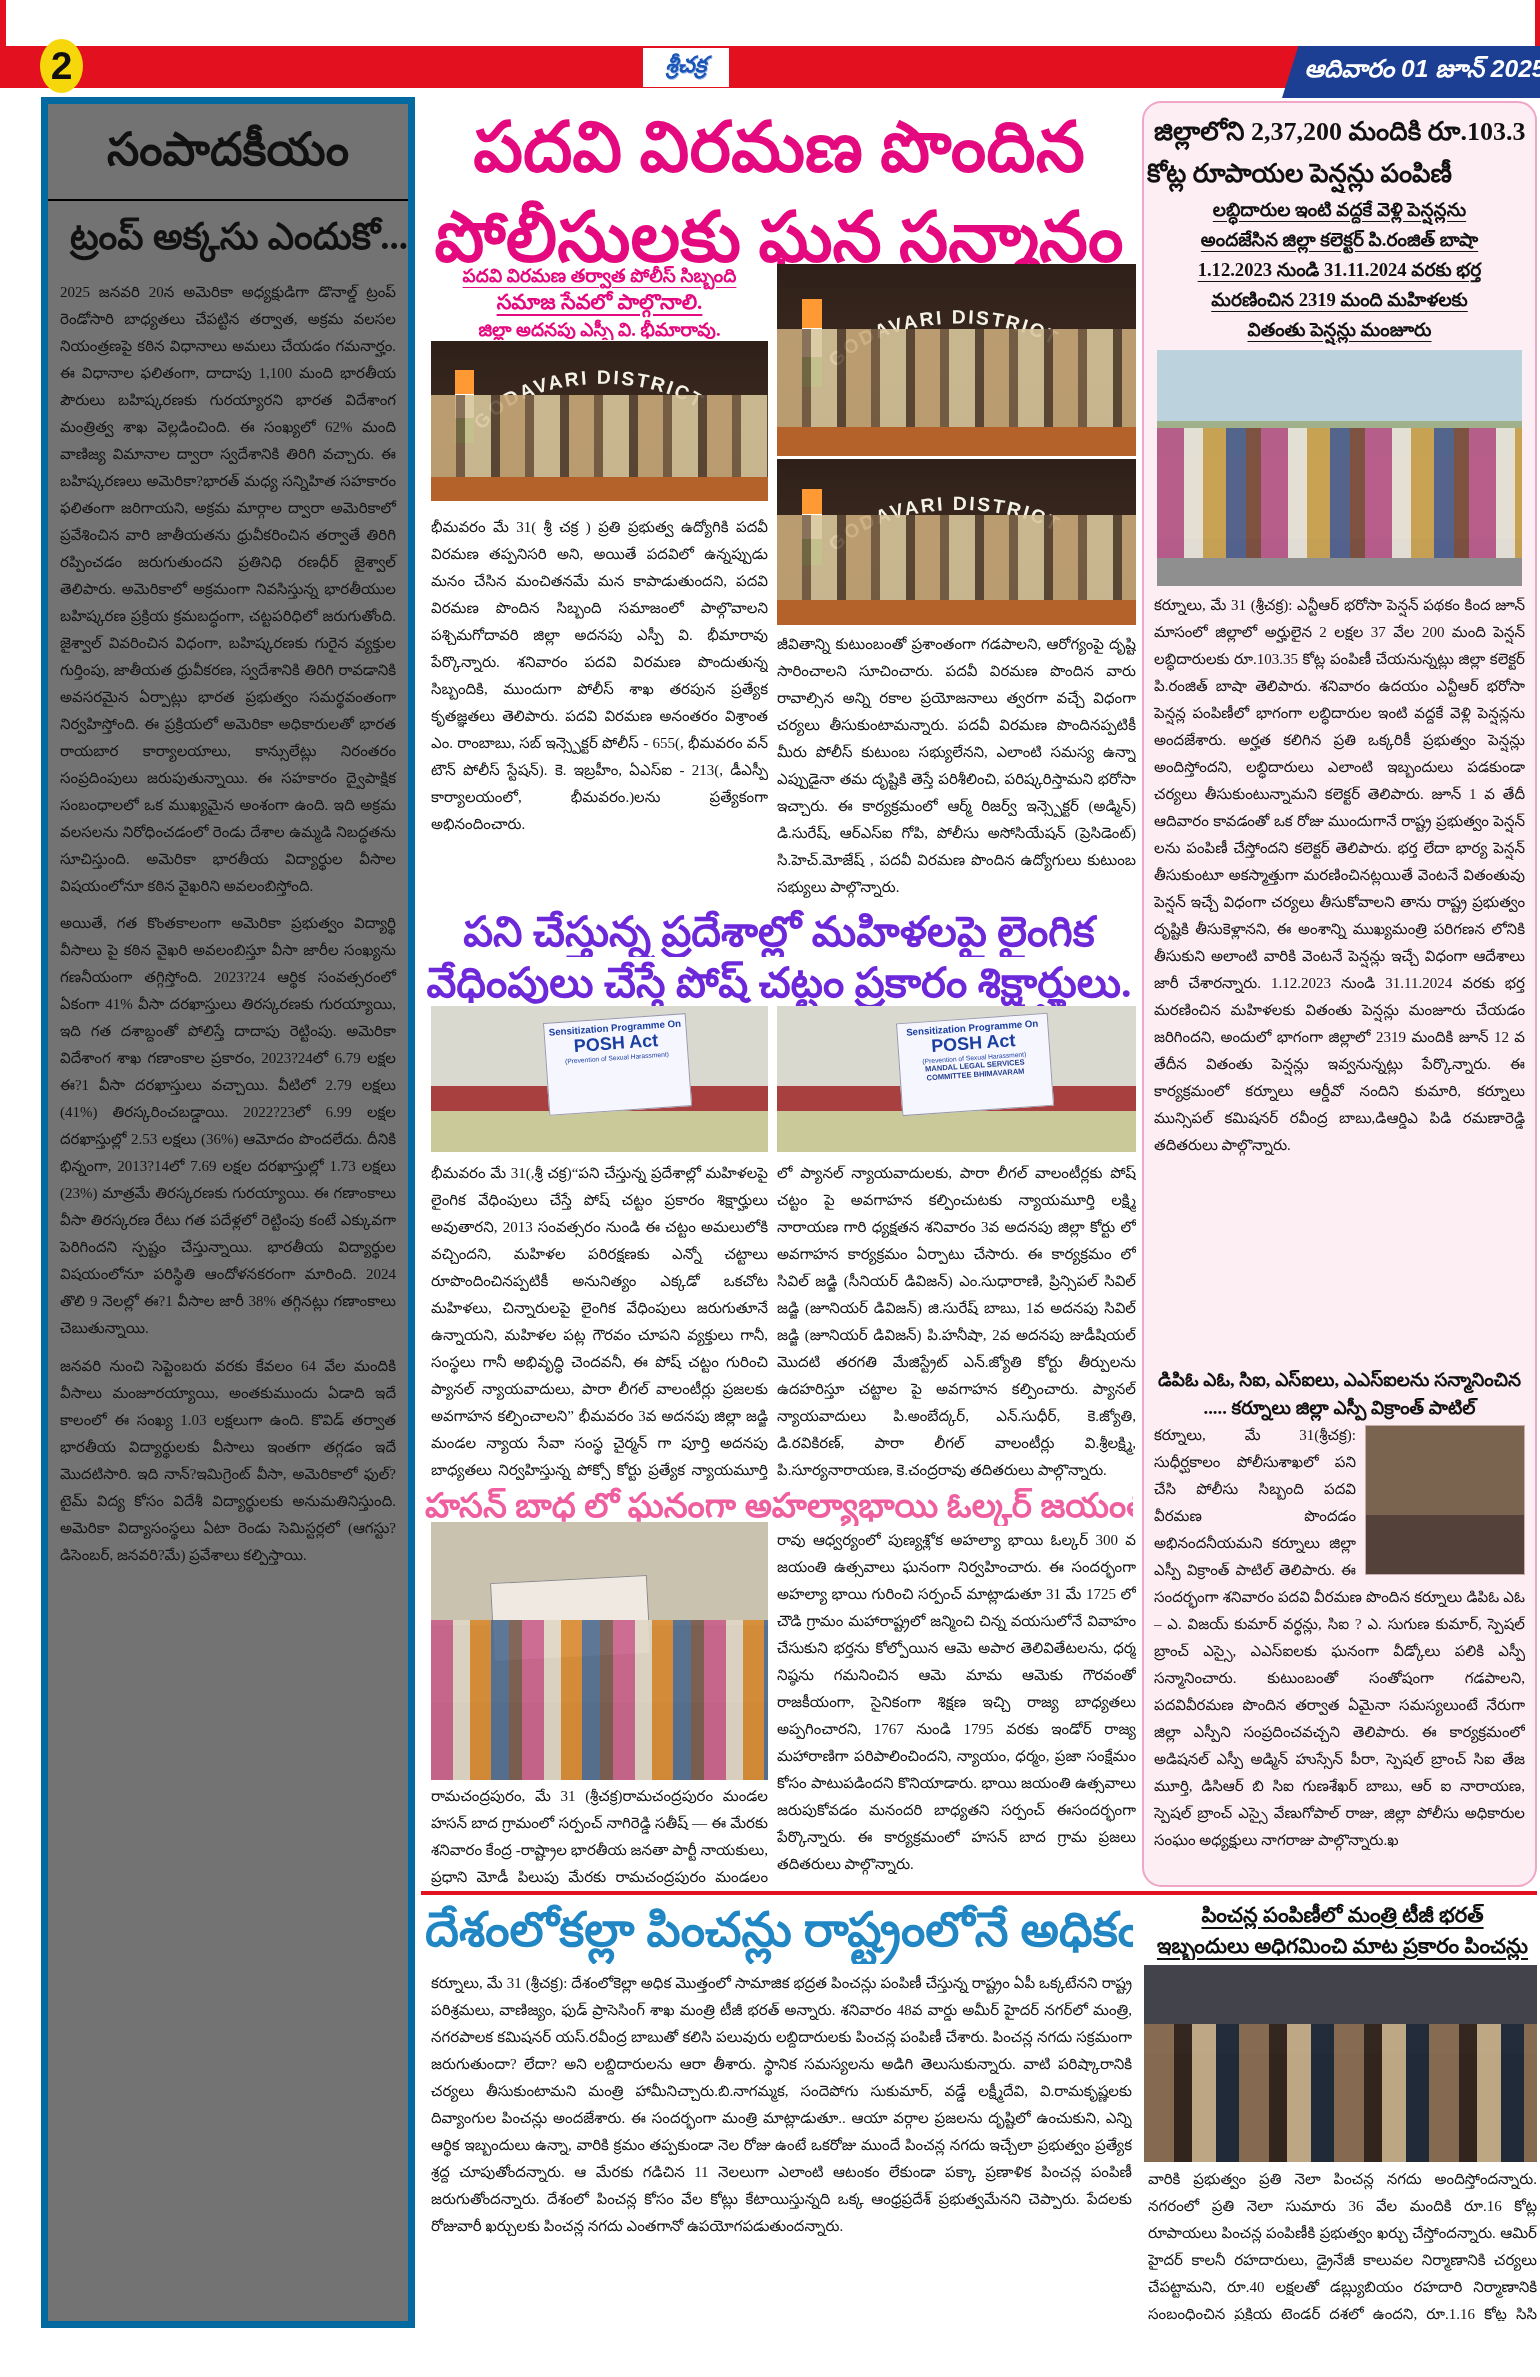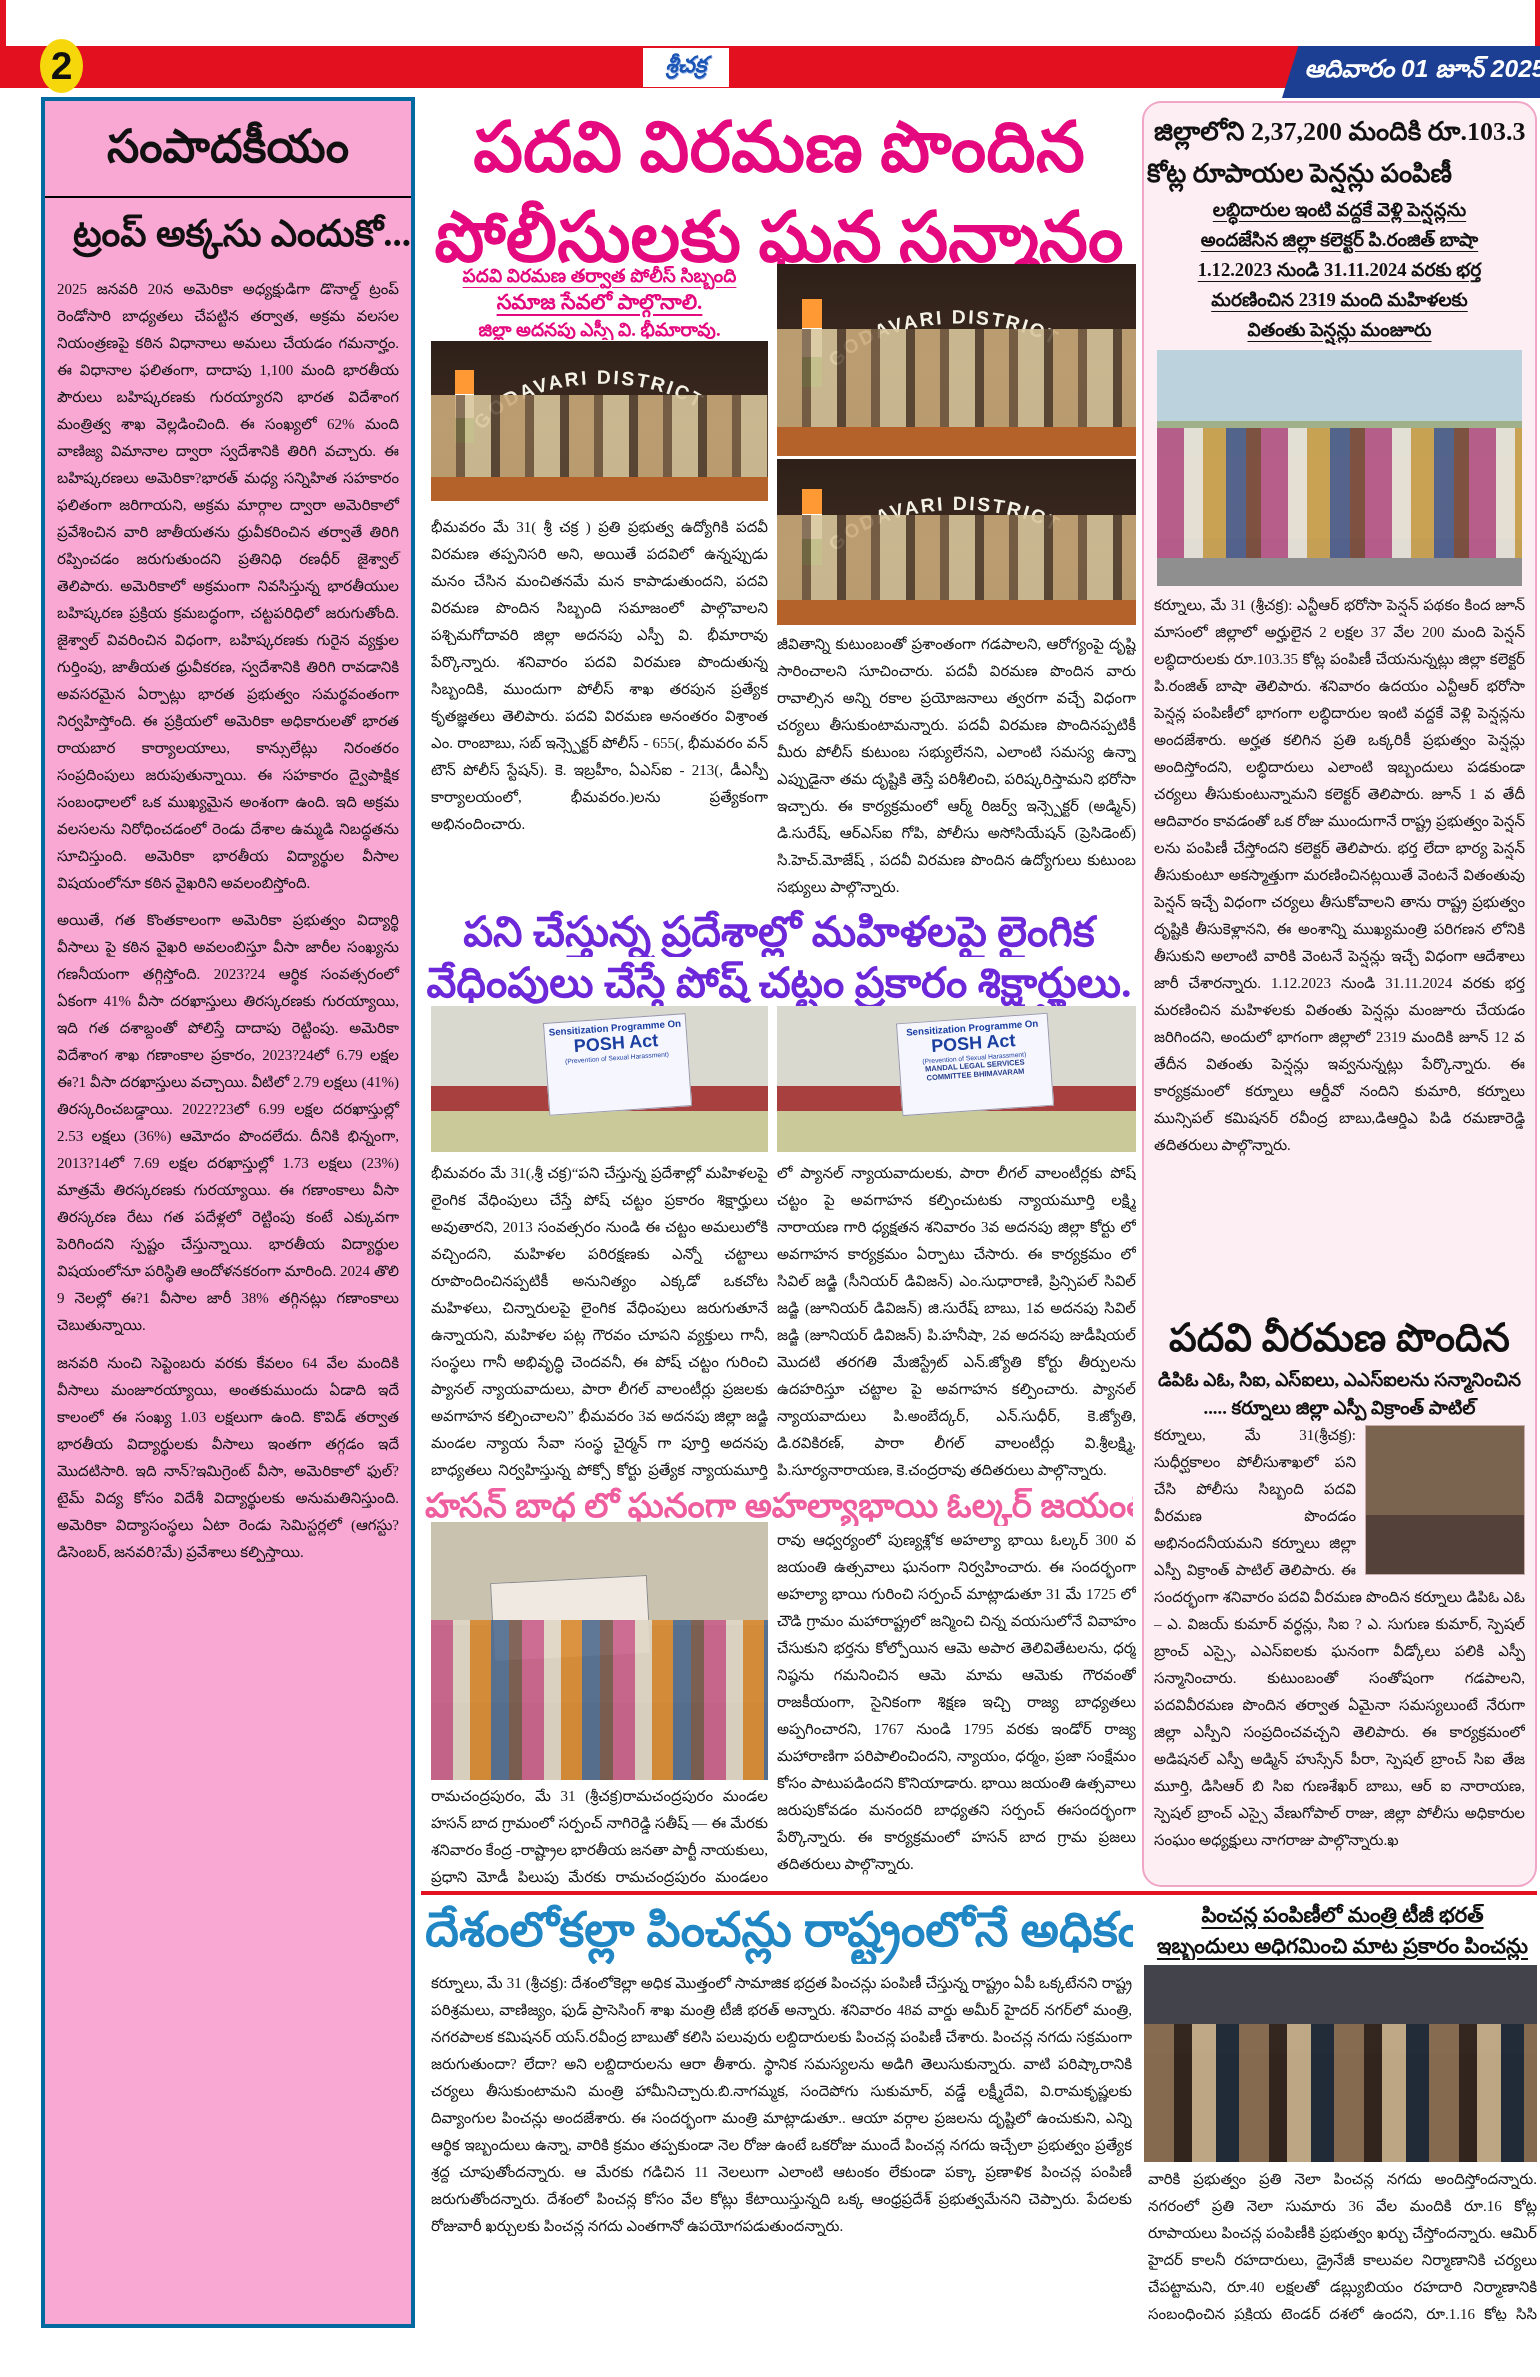--- a/index.html
+++ b/index.html
@@ -13,21 +13,21 @@
   .pgnum{background:#f6d70c;border-radius:50%;display:flex;align-items:center;justify-content:center;
          font-family:"Liberation Sans",sans-serif;font-weight:bold;font-size:39px;color:#111;z-index:5;}
   .logo{background:#ffffff;display:flex;align-items:center;justify-content:center;z-index:4;
         font-family:"Liberation Sans",sans-serif;}
   .logo span{color:#1b55b5;font-weight:bold;font-style:italic;font-size:22.4px;text-shadow:0.7px 0.7px 0 #9db9e8;}
   .datebox{background:#1c3f94;clip-path:polygon(16.4px 0,100% 0,100% 100%,0 100%);
            display:flex;align-items:center;justify-content:center;z-index:4;}
   .datebox span{color:#fff;font-family:"Liberation Sans",sans-serif;font-weight:bold;font-style:italic;font-size:24.6px;}
 
   
-  .ed{border:4px solid #0369a1;background:#f9a8d4;}
+  .ed{border:7px solid #0369a1;background:#737373;}
   .ed-title{border-bottom:2.2px solid #000;text-align:center;font-weight:bold;font-size:46px;
             line-height:92px;height:95px;overflow:hidden;}
   .ed-head{text-align:right;font-weight:bold;font-size:37px;line-height:55px;height:66px;margin-top:7.5px;overflow:hidden;}
   .body-txt{font-size:15px;line-height:1.8;text-align:justify;}
   .ed-body{padding:4.5px 12px 0 12px;height:2013px;}
   .ed-body p{margin:0 0 10.4px 0;}
 
   
   .hl{font-weight:bold;text-align:center;white-space:nowrap;}
   .hl-pink{color:#e5097f;}
@@ -190,21 +190,20 @@
     <div class="sub-ink dsub">అందజేసిన జిల్లా కలెక్టర్ పి.రంజిత్ బాషా</div>
     <div class="sub-ink dsub">1.12.2023 నుండి 31.11.2024   వరకు భర్త</div>
     <div class="sub-ink dsub">మరణించిన  2319 మంది మహిళలకు</div>
     <div class="sub-ink dsub">వితంతు పెన్షన్లు మంజూరు</div>
   </div>
   <div class="ph ph-out" style="left:1157px;top:350px;width:365px;height:236px;">
     <div class="crowd2"></div>
   </div>
   <div class="abs body-txt" style="left:1154px;top:592px;width:371px;height:717px;">కర్నూలు, మే 31 (శ్రీచక్ర): ఎన్టీఆర్ భరోసా పెన్షన్ పథకం కింద జూన్ మాసంలో జిల్లాలో అర్హులైన 2 లక్షల 37 వేల 200 మంది పెన్షన్ లబ్ధిదారులకు రూ.103.35 కోట్ల పంపిణీ చేయనున్నట్లు జిల్లా కలెక్టర్ పి.రంజిత్ బాషా తెలిపారు. శనివారం ఉదయం ఎన్టీఆర్ భరోసా పెన్షన్ల పంపిణీలో భాగంగా లబ్ధిదారుల ఇంటి వద్దకే వెళ్లి పెన్షన్లను అందజేశారు. అర్హత కలిగిన ప్రతి ఒక్కరికీ ప్రభుత్వం పెన్షన్లు అందిస్తోందని, లబ్ధిదారులు ఎలాంటి ఇబ్బందులు పడకుండా చర్యలు తీసుకుంటున్నామని కలెక్టర్ తెలిపారు. జూన్ 1 వ తేదీ ఆదివారం కావడంతో ఒక రోజు ముందుగానే రాష్ట్ర ప్రభుత్వం పెన్షన్ లను పంపిణీ చేస్తోందని కలెక్టర్ తెలిపారు. భర్త లేదా భార్య పెన్షన్ తీసుకుంటూ అకస్మాత్తుగా మరణించినట్లయితే వెంటనే వితంతువు పెన్షన్ ఇచ్చే విధంగా చర్యలు తీసుకోవాలని తాను రాష్ట్ర ప్రభుత్వం దృష్టికి తీసుకెళ్లానని, ఈ అంశాన్ని ముఖ్యమంత్రి పరిగణన లోనికి తీసుకుని అలాంటి వారికి వెంటనే పెన్షన్లు ఇచ్చే విధంగా ఆదేశాలు జారీ చేశారన్నారు. 1.12.2023 నుండి 31.11.2024 వరకు భర్త మరణించిన మహిళలకు వితంతు పెన్షన్లు మంజూరు చేయడం జరిగిందని, అందులో భాగంగా జిల్లాలో 2319 మందికి జూన్ 12 వ తేదీన వితంతు పెన్షన్లు ఇవ్వనున్నట్లు పేర్కొన్నారు. ఈ కార్యక్రమంలో కర్నూలు ఆర్డీవో నందిని కుమారి, కర్నూలు మున్సిపల్ కమిషనర్ రవీంద్ర బాబు,డిఆర్డిఎ పిడి రమణారెడ్డి తదితరులు పాల్గొన్నారు.</div>
 
-  <div class="abs rb-head" style="left:1148px;top:1317px;width:383px;">పదవి వీరమణ పొందిన</div>
   <div class="abs small-bold" style="left:1148px;top:1366px;width:383px;">డిపిఓ ఎఓ, సిఐ, ఎస్ఐలు, ఎఎస్ఐలను  సన్మానించిన</div>
   <div class="abs small-bold" style="left:1148px;top:1394px;width:383px;">..... కర్నూలు జిల్లా ఎస్పీ విక్రాంత్  పాటిల్</div>
   <div class="abs body-txt" style="left:1154px;top:1422px;width:371px;height:459px;">
     <div class="inset"></div>
     <span>కర్నూలు, మే 31(శ్రీచక్ర): సుధీర్ఘకాలం పోలీసుశాఖలో పని చేసి పోలీసు సిబ్బంది పదవి వీరమణ పొందడం అభినందనీయమని కర్నూలు జిల్లా ఎస్పీ విక్రాంత్ పాటిల్ తెలిపారు. ఈ సందర్భంగా శనివారం పదవి వీరమణ పొందిన కర్నూలు డిపిఓ ఎఓ – ఎ. విజయ్ కుమార్ వర్ధన్లు, సిఐ ? ఎ. సుగుణ కుమార్, స్పెషల్ బ్రాంచ్ ఎస్సై, ఎఎస్ఐలకు ఘనంగా వీడ్కోలు పలికి ఎస్పీ సన్మానించారు. కుటుంబంతో సంతోషంగా గడపాలని, పదవివీరమణ పొందిన తర్వాత ఏమైనా సమస్యలుంటే నేరుగా జిల్లా ఎస్పీని సంప్రదించవచ్చని తెలిపారు. ఈ కార్యక్రమంలో అడిషనల్ ఎస్పీ అడ్మిన్  హుస్సేన్ పీరా,  స్పెషల్ బ్రాంచ్ సిఐ  తేజ మూర్తి,  డిసిఆర్ బి సిఐ గుణశేఖర్ బాబు,  ఆర్ ఐ  నారాయణ,  స్పెషల్ బ్రాంచ్ ఎస్సై వేణుగోపాల్ రాజు, జిల్లా పోలీసు అధికారుల సంఘం అధ్యక్షులు  నాగరాజు పాల్గొన్నారు.ఖ</span>
   </div>
 
   <div class="abs sub-ink" style="left:1148px;top:1901px;width:389px;font-size:21px;line-height:28px;">పించన్ల పంపిణీలో మంత్రి టీజీ భరత్</div>
   <div class="abs sub-ink" style="left:1148px;top:1932px;width:389px;font-size:21px;line-height:28px;">ఇబ్బందులు అధిగమించి మాట ప్రకారం పించన్లు</div>
   <div class="ph ph-dark" style="left:1144px;top:1965px;width:393px;height:197px;">

